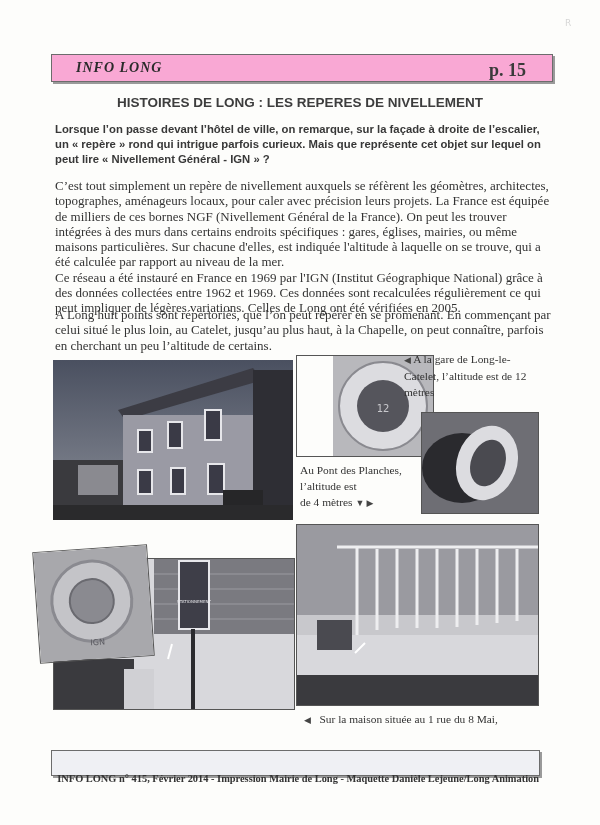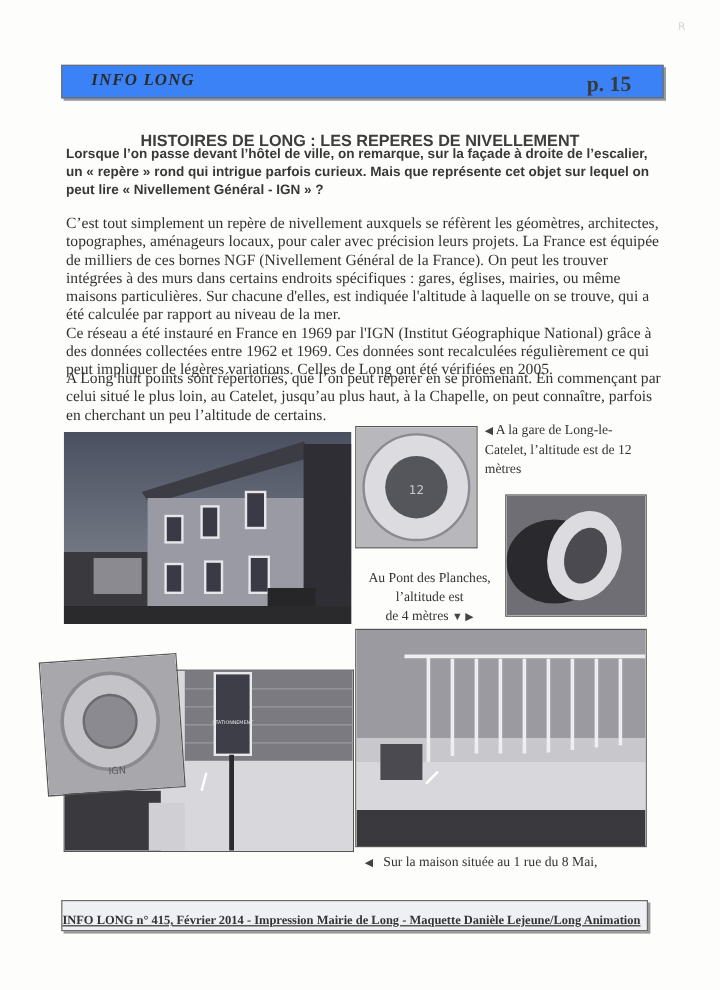--- a/index.html
+++ b/index.html
@@ -3,52 +3,52 @@
 <meta charset="utf-8">
 <style>
   html, body { margin: 0; padding: 0; }
   body {
     width: 600px; height: 825px; background: #fdfdfb; position: relative; overflow: hidden;
     font-family: "Liberation Serif", serif; color: #2a2a2a;
   }
   .corner-mark { position: absolute; left: 565px; top: 18px; font-size: 9px; color: #d6d6d6; font-family: "DejaVu Sans", sans-serif; }
   .header-box {
     position: absolute; left: 51px; top: 54px; width: 500px; height: 26px;
-    background: #3b82f6; border: 1px solid #6c6c6c; box-shadow: 2px 2px 0 #9a9a9a;
+    background: #f9a8d4; border: 1px solid #6c6c6c; box-shadow: 2px 2px 0 #9a9a9a;
   }
   .header-left {
     position: absolute; left: 24px; top: 5px; font-family: "Liberation Serif", serif;
     font-weight: bold; font-style: italic; font-size: 14px; color: #2b2b2b; letter-spacing: 1px;
   }
   .header-right {
     position: absolute; right: 26px; top: 5px; font-family: "Liberation Serif", serif;
     font-weight: bold; font-size: 18px; color: #3a3a3a;
   }
   .title {
     position: absolute; left: 0; width: 600px; top: 95px; text-align: center;
-    font-family: "Liberation Sans", sans-serif; font-weight: bold; font-size: 13.5px; color: #3d3d3d; margin-top: 15px;
+    font-family: "Liberation Sans", sans-serif; font-weight: bold; font-size: 13.5px; color: #3d3d3d;
   }
   .lead {
     position: absolute; left: 55px; top: 122px; width: 496px;
     font-family: "Liberation Sans", sans-serif; font-weight: bold; font-size: 11.3px; line-height: 15px; color: #383838;
   }
   .para {
     position: absolute; left: 55px; width: 496px; font-size: 13px; line-height: 15.3px; color: #333;
   }
   .p1 { top: 178px; }
   .p2 { top: 307px; }
   .photo { position: absolute; overflow: hidden; border: 1px solid #555; }
   .caption { position: absolute; font-size: 11.4px; line-height: 16px; color: #333; }
   .footer-box {
     position: absolute; left: 51px; top: 750px; width: 487px; height: 24px;
     background: #eff0f4; border: 1px solid #6c6c6c; box-shadow: 2px 2px 0 #9a9a9a;
   }
   .footer-text {
-    position: absolute; left: 0; width: 100%; top: 11px; text-align: left;
-    font-family: "Liberation Serif", serif; font-weight: bold; font-size: 10.4px; color: #333; text-decoration: underline;
+    position: absolute; left: 0; width: 100%; top: 22px; text-align: right;
+    font-family: "Liberation Serif", serif; font-weight: bold; font-size: 10.4px; color: #333;
   }
   .arrow { font-size: 9px; color: #444; }
 </style>
 </head>
 <body>
 
 <div class="corner-mark">R</div>
 
 <div class="header-box">
   <span class="header-left">INFO LONG</span>
@@ -84,21 +84,21 @@
     <rect x="115" y="62" width="14" height="26" fill="#3a3a46" stroke="#e6e6ea" stroke-width="2"></rect>
     <rect x="152" y="50" width="16" height="30" fill="#3a3a46" stroke="#e6e6ea" stroke-width="2"></rect>
     <rect x="85" y="110" width="14" height="24" fill="#3a3a46" stroke="#e6e6ea" stroke-width="2"></rect>
     <rect x="118" y="108" width="14" height="26" fill="#3a3a46" stroke="#e6e6ea" stroke-width="2"></rect>
     <rect x="155" y="104" width="16" height="30" fill="#3a3a46" stroke="#e6e6ea" stroke-width="2"></rect>
     <rect x="170" y="130" width="40" height="20" fill="#262628"></rect>
     <rect x="0" y="145" width="240" height="15" fill="#2a2a2c"></rect>
   </svg>
 </div>
 
-<div class="photo" style="left:296px; top:355px; width:100px; height:100px;">
+<div class="photo" style="left:296px; top:355px; width:100px; height:100px;padding-left:36px;">
   <svg width="100" height="100" viewBox="0 0 100 100">
     <rect width="100" height="100" fill="#b8b8bc"></rect>
     <circle cx="50" cy="50" r="44" fill="#dcdce0" stroke="#8a8a90" stroke-width="2"></circle>
     <circle cx="50" cy="50" r="26" fill="#55555c"></circle>
     <text x="50" y="56" text-anchor="middle" font-family="DejaVu Sans, sans-serif" font-size="10" fill="#c8c8cc">12</text>
   </svg>
 </div>
 
 <div class="caption" style="left:404px; top:351px; width:140px;">
   <span class="arrow">◀</span>
@@ -107,21 +107,21 @@
 
 <div class="photo" style="left:421px; top:412px; width:116px; height:100px;">
   <svg width="116" height="100" viewBox="0 0 116 100">
     <rect width="116" height="100" fill="#6e6e74"></rect>
     <ellipse cx="40" cy="55" rx="40" ry="35" fill="#2a2a2e"></ellipse>
     <ellipse cx="65" cy="50" rx="30" ry="38" fill="#dcdce0" transform="rotate(20 65 50)"></ellipse>
     <ellipse cx="66" cy="50" rx="17" ry="24" fill="#4a4a50" transform="rotate(20 66 50)"></ellipse>
   </svg>
 </div>
 
-<div class="caption" style="left:300px; top:474px; width:116px; text-align:center;">
+<div class="caption" style="left:300px; top:462px; width:116px; text-align:left;">
   <div>Au Pont des Planches,</div>
   <div>l’altitude est</div>
   <div>
     <span>de 4 mètres</span>
     <span class="arrow">▼ ▶</span>
   </div>
 </div>
 
 <div class="photo" style="left:36px; top:548px; width:113px; height:110px; transform:rotate(-4deg);">
   <svg width="113" height="110" viewBox="0 0 113 110">

